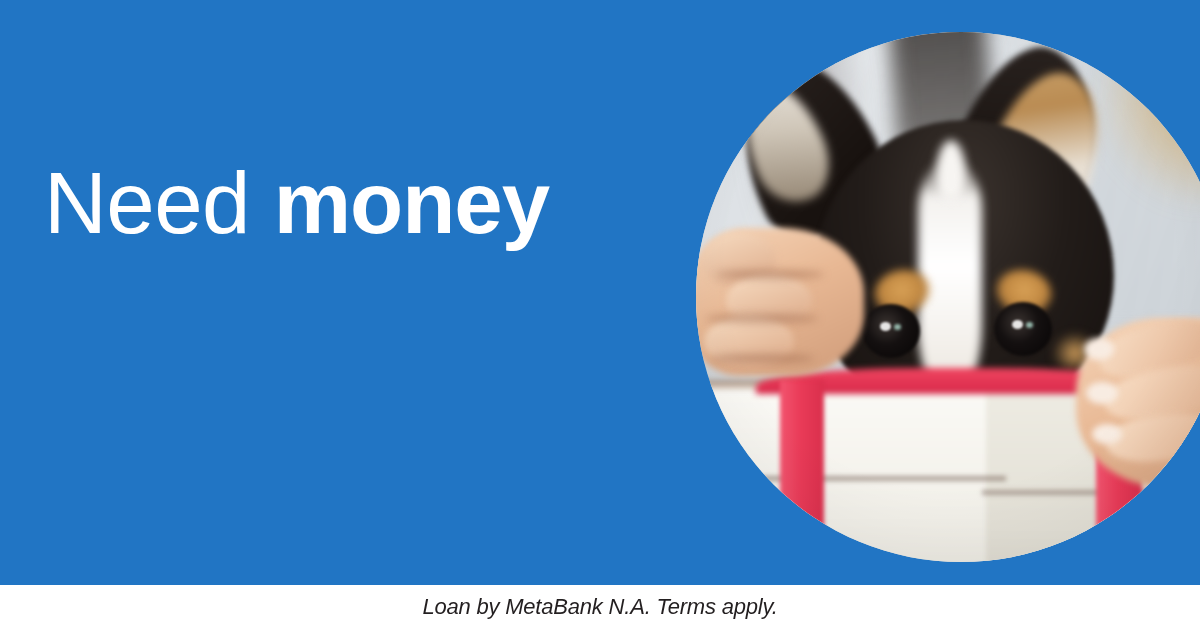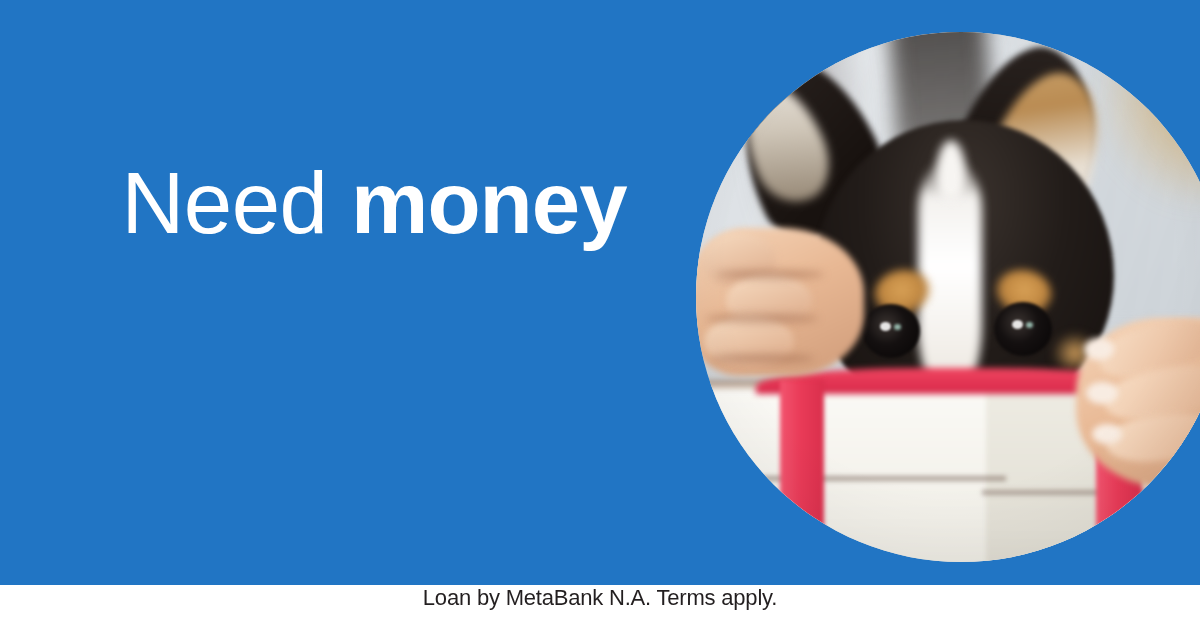--- a/index.html
+++ b/index.html
@@ -33,21 +33,20 @@
 
   
   .headline {
     position: absolute;
     left: 44px;
     top: 160px;
     width: 660px;
     color: #ffffff;
     line-height: 0.99;
     letter-spacing: -0.5px;
-    text-align: center;
   }
   .headline .line {
     display: block;
     font-size: 87px;
     font-weight: 400;
     white-space: nowrap;
   }
   .headline .line-1 { margin-bottom: 3px; }
   .headline .bold {
     font-weight: 700;
@@ -372,21 +371,23 @@
 
   
   .caption-bar {
     position: absolute;
     left: 0;
     top: 585px;
     width: 1200px;
     height: 43px;
     background: #ffffff;
     display: flex;
+    align-items: center;
     justify-content: center;
+    font-style: italic;
   }
   .caption-text {
     font-size: 22px;
     font-weight: 400;
     color: #231f20;
     letter-spacing: -0.2px;
     white-space: nowrap;
   }
 </style>
 </head>

